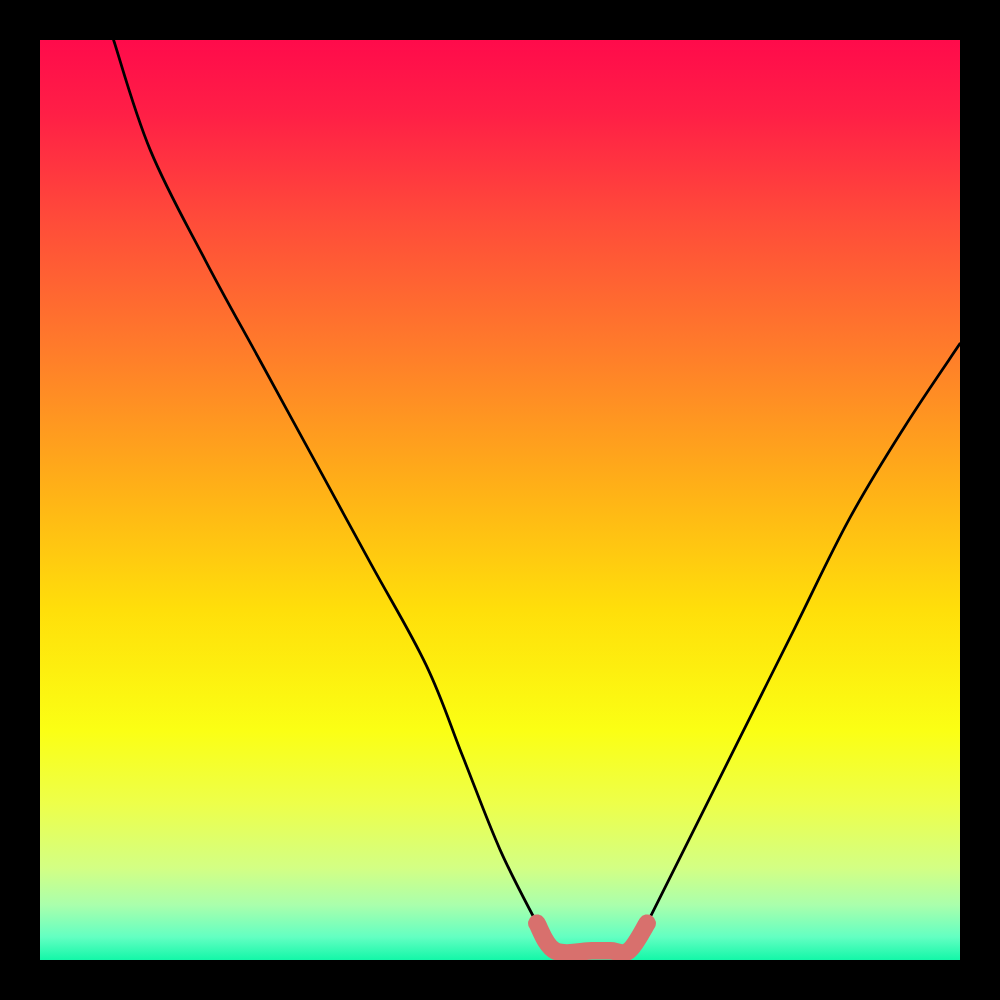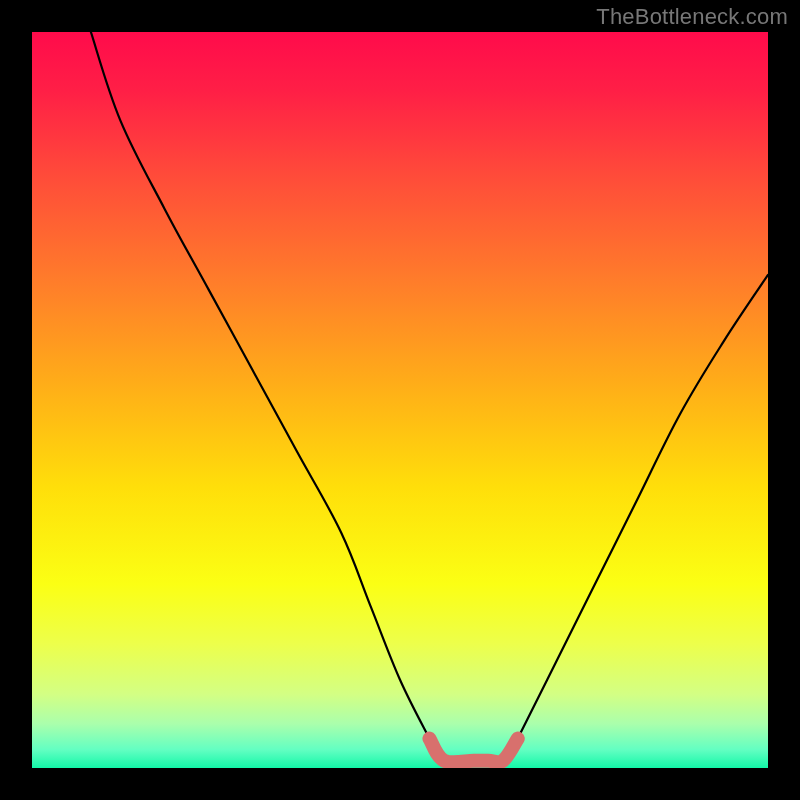--- a/index.html
+++ b/index.html
@@ -69,14 +69,13 @@
     </svg>
 
     <svg width="736" height="736" viewBox="0 0 736 736">
       <path id="left-curve" fill="none" stroke-width="2.2" stroke-linecap="round" d="M 58.88 0 C 64.1792 15.897600000000008, 75.07199999999999 56.524800000000056, 88.32 88.32000000000005 C 101.568 120.11520000000004, 116.58239999999999 146.1696, 132.48 176.64 C 148.3776 207.11039999999997, 160.74239999999998 228.45439999999996, 176.64 257.59999999999997 C 192.5376 286.74559999999997, 204.90239999999997 309.41439999999994, 220.79999999999998 338.55999999999995 C 236.6976 367.70559999999995, 249.06239999999997 390.3744, 264.96 419.52 C 280.8576 448.6656, 295.872 472.6592, 309.12 500.48 C 322.368 528.3008, 327.9616 547.5840000000001, 338.56 574.08 C 349.15840000000003 600.576, 357.4016 623.8336, 368 647.6800000000001 C 378.5984 671.5264000000001, 392.14080000000007 695.9616, 397.44000000000005 706.56" stroke="#000000"></path>
       <path id="right-curve" fill="none" stroke-width="2.2" stroke-linecap="round" d="M 485.76000000000005 706.56 C 491.05920000000003 695.9616, 501.95199999999994 674.176, 515.1999999999999 647.6800000000001 C 528.448 621.1840000000001, 543.4624 591.1552, 559.36 559.36 C 575.2576 527.5648, 587.6224 502.83520000000004, 603.52 471.04 C 619.4176 439.2448, 631.7823999999999 411.86560000000003, 647.68 382.72 C 663.5776 353.5744, 675.9423999999999 334.2912, 691.8399999999999 309.12 C 707.7375999999999 283.9488, 728.0512 254.8032, 736 242.88" stroke="#000000"></path>
       <path id="valley-bump" fill="none" stroke-width="14" stroke-linecap="round" stroke-linejoin="round" d="M 397.44000000000005 706.56 C 400.0896000000001 710.5344, 404.2112 724.6655999999999, 412.16 728.64 C 420.10880000000003 732.6144, 433.65119999999996 728.64, 441.59999999999997 728.64 C 449.54879999999997 728.64, 451.0208 728.64, 456.32 728.64 C 461.6192 728.64, 465.74080000000004 732.6144, 471.04 728.64 C 476.3392 724.6655999999999, 483.1104 710.5344, 485.76000000000005 706.56" stroke="#d8706d"></path>
     </svg>
 
   </div>
 
-  <div class="watermark">TheBottleneck.com</div>
 </div>
 
 </body></html>

